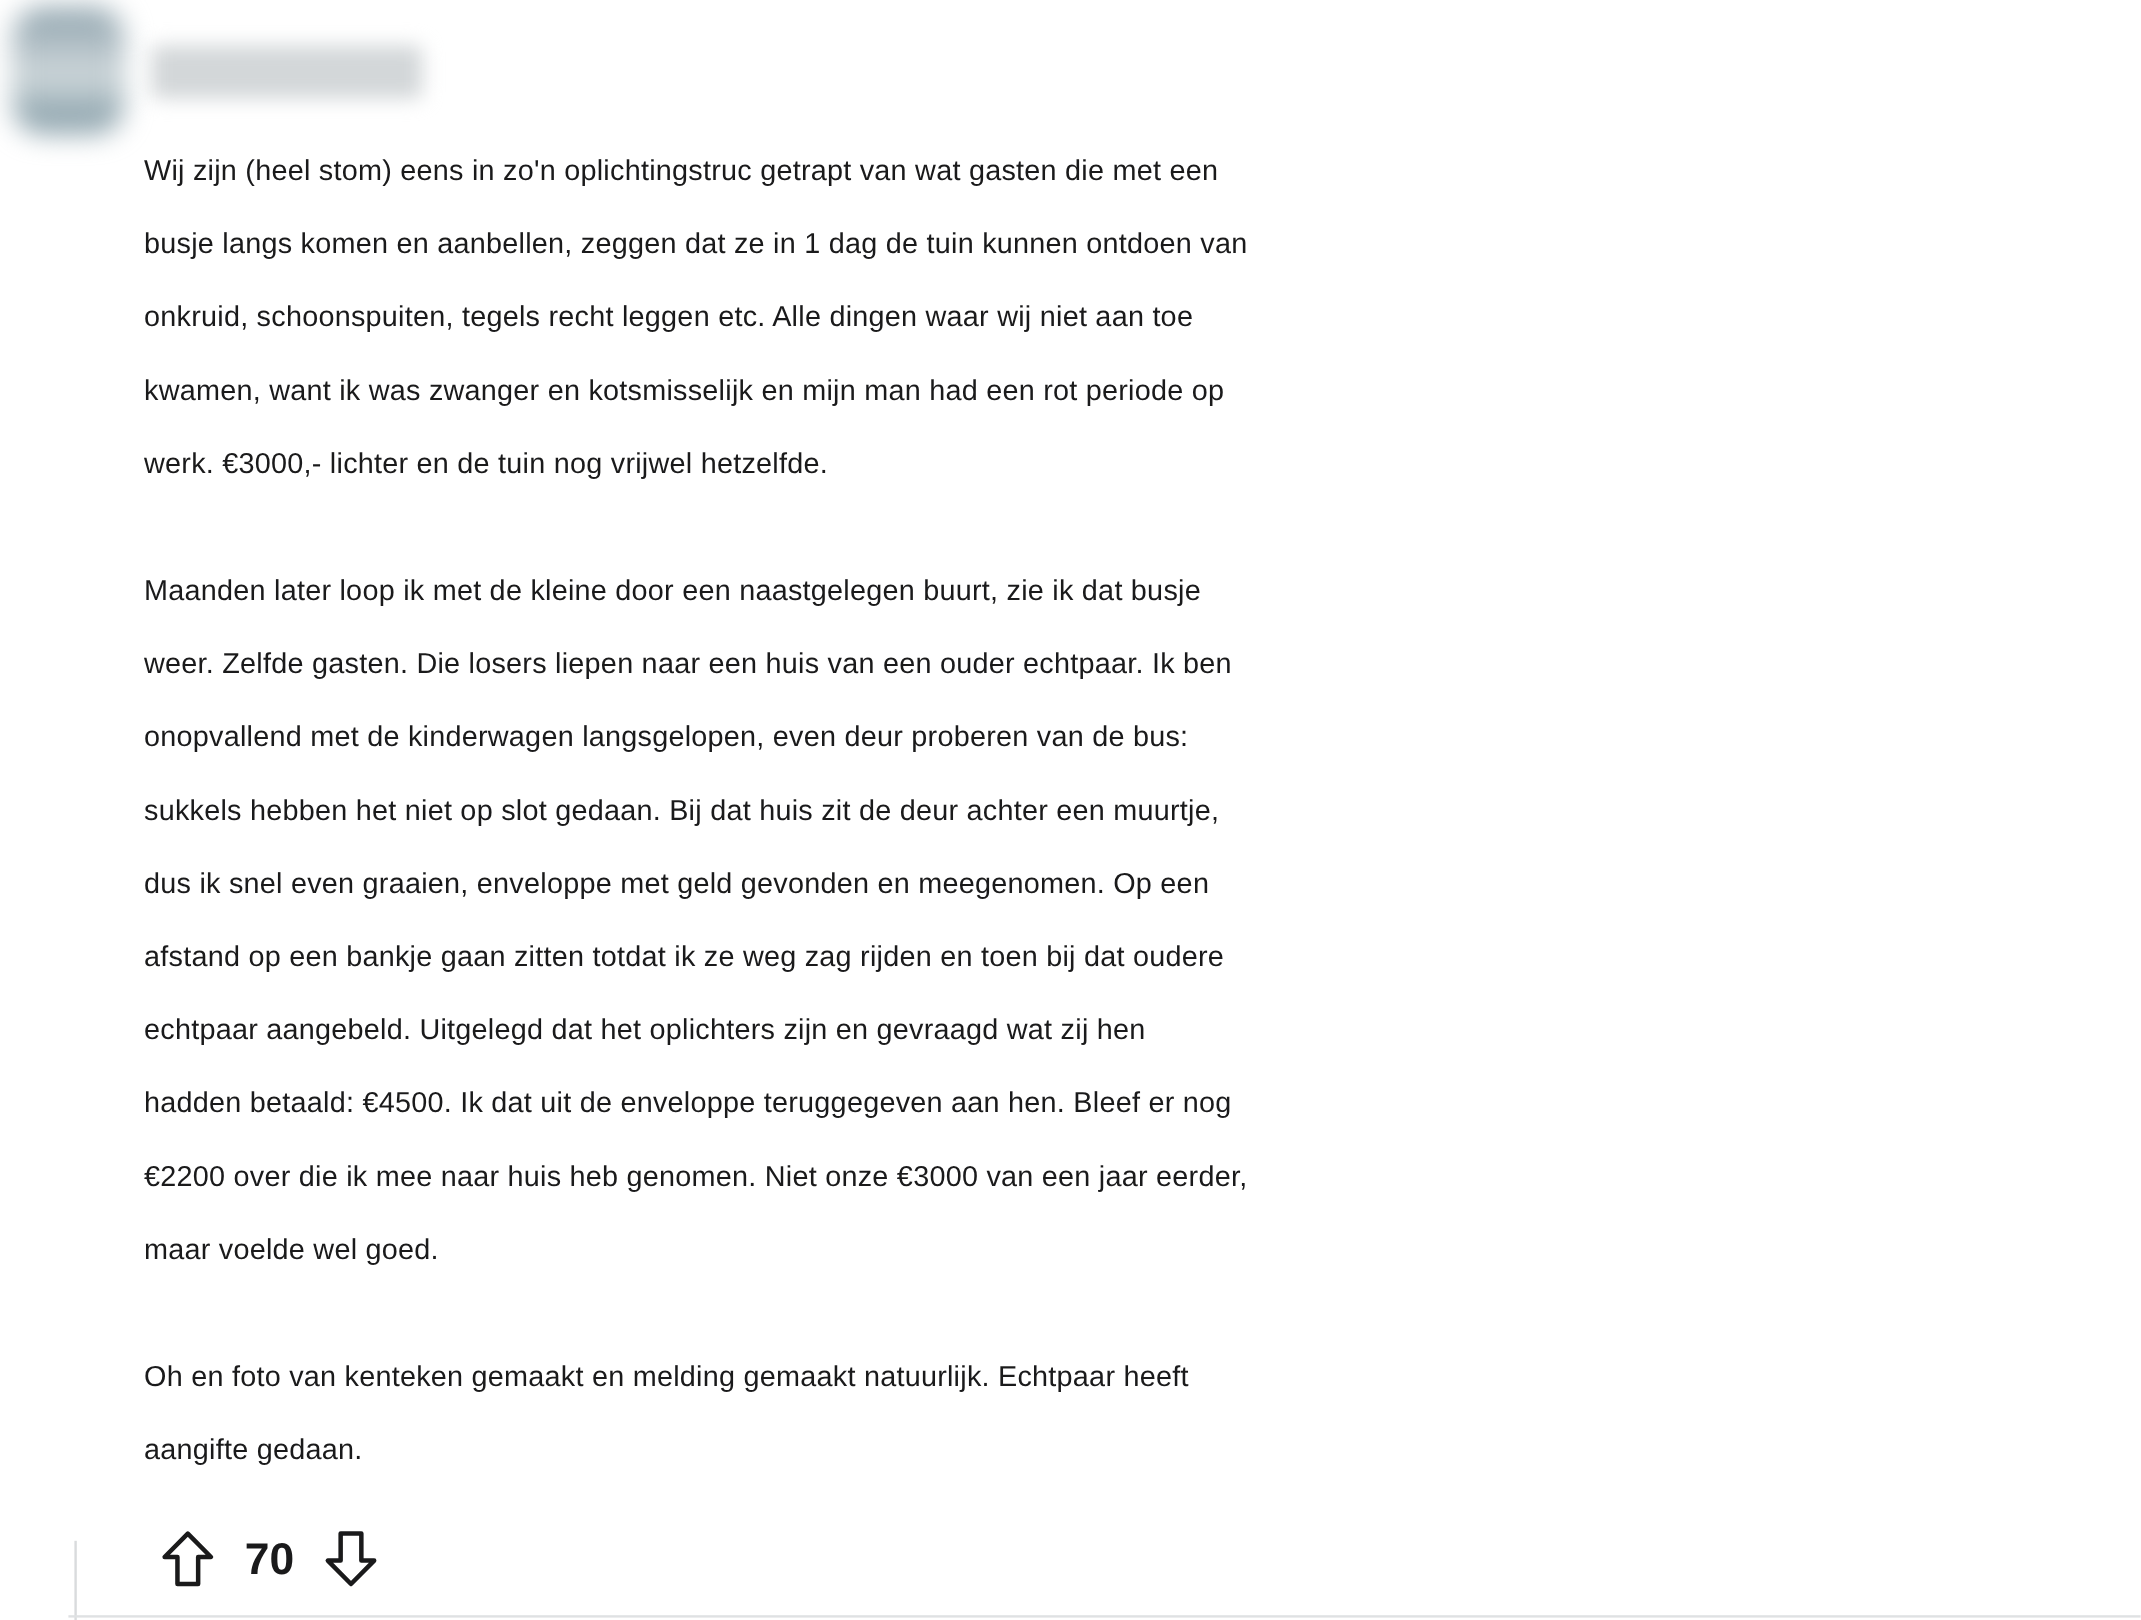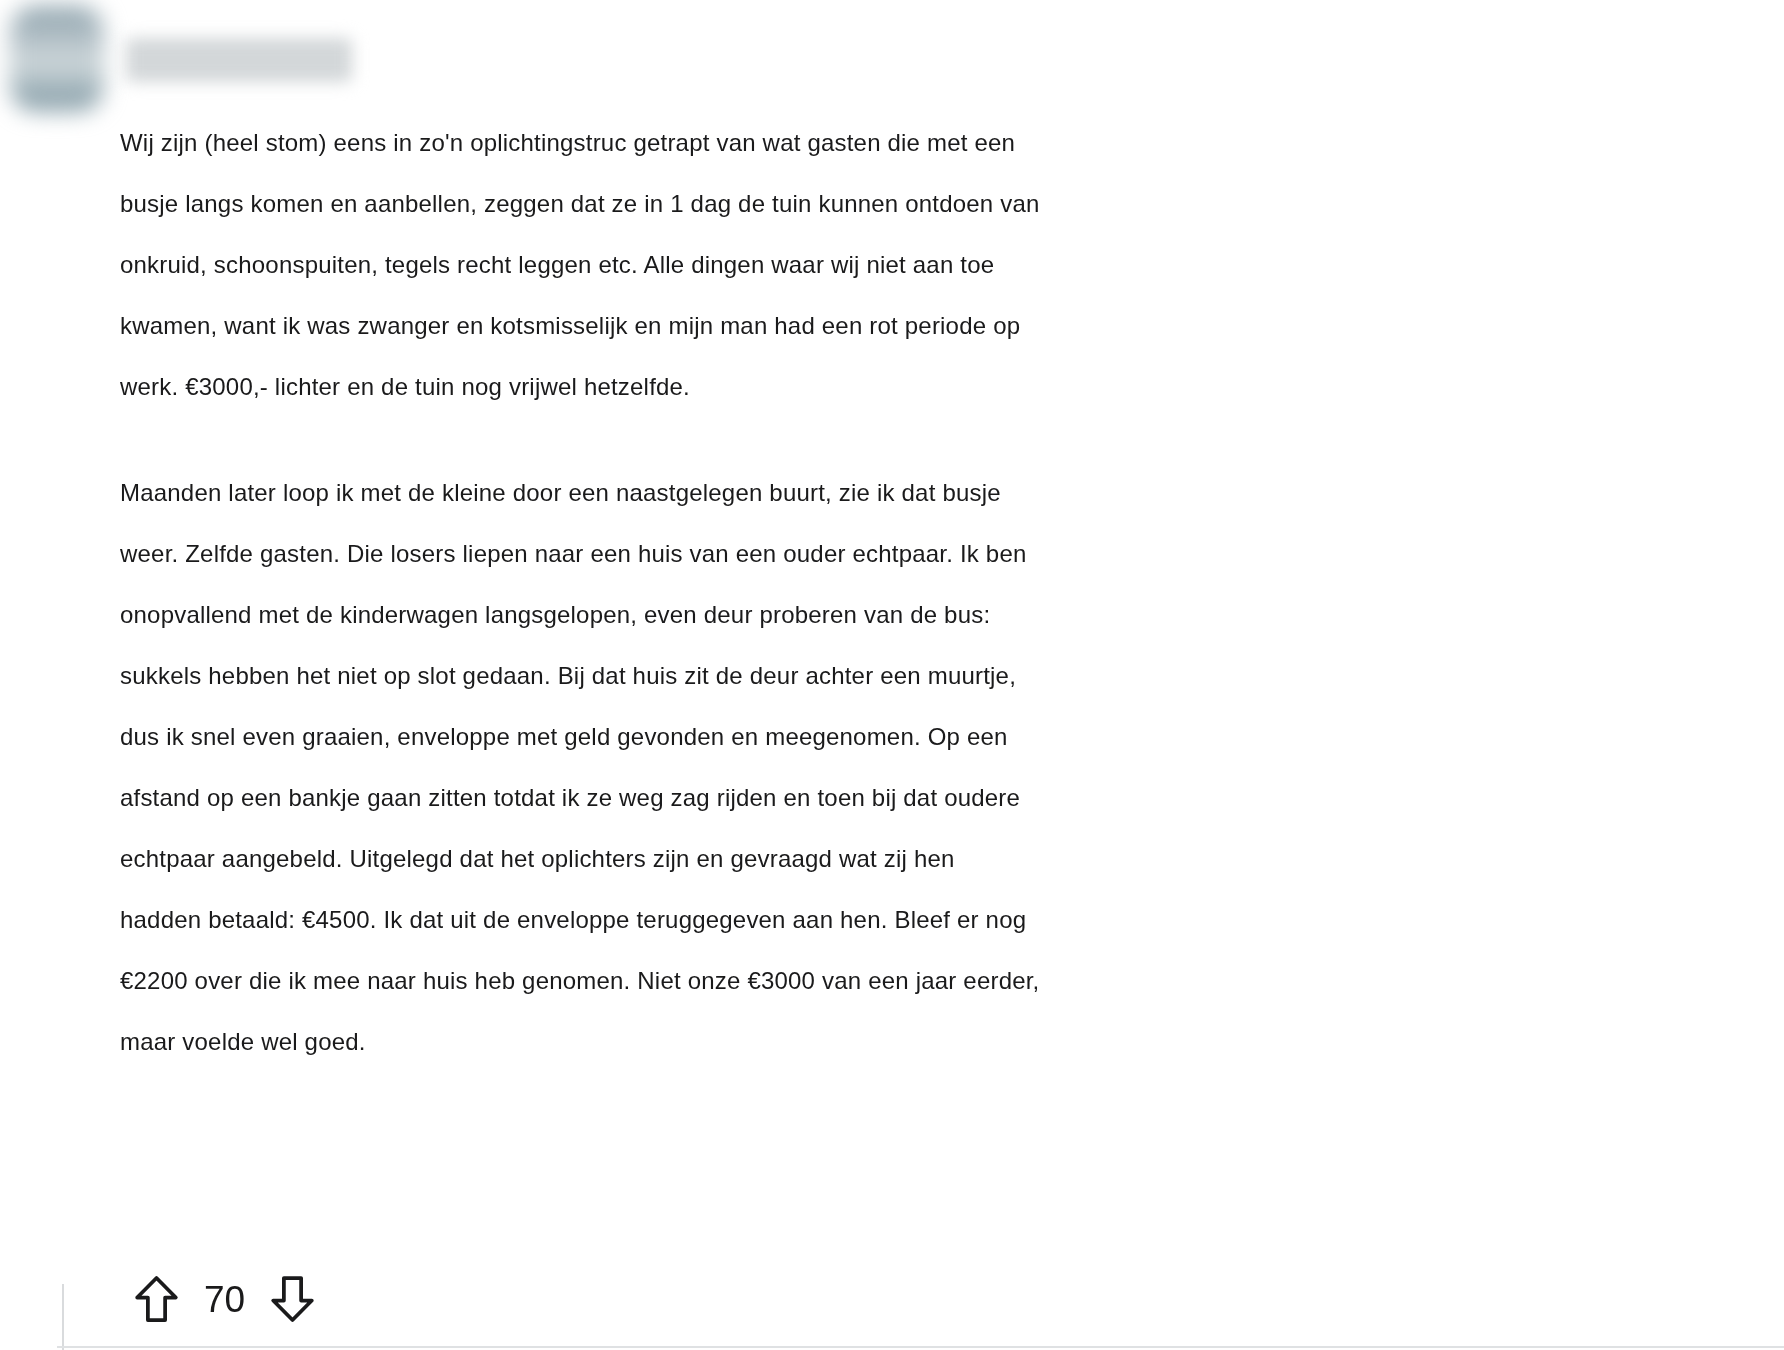--- a/index.html
+++ b/index.html
@@ -52,21 +52,21 @@
     height:58px;
   }
   .vote-btn{
     background:none;border:none;padding:0;margin:0;
     cursor:pointer;display:flex;align-items:center;justify-content:center;
     color:var(--icon-color);
   }
   .vote-btn svg{display:block;}
   .vote-icon-down{transform:rotate(180deg);}
   .vote-count{
-    font-size:37px;font-weight:400;color:var(--text-color);
+    font-size:37px;font-weight:700;color:var(--text-color);
     line-height:1;
   }
   .thread-line{
     position:absolute;left:62px;top:1284px;
     width:2px;height:66px;
     background:var(--thread-line);
   }
   .bottom-divider{
     position:absolute;left:57px;top:1346px;
     width:1727px;height:2px;
@@ -88,20 +88,22 @@
     <p>Maanden later loop ik met de kleine door een naastgelegen buurt, zie ik dat busje
 weer. Zelfde gasten. Die losers liepen naar een huis van een ouder echtpaar. Ik ben
 onopvallend met de kinderwagen langsgelopen, even deur proberen van de bus:
 sukkels hebben het niet op slot gedaan. Bij dat huis zit de deur achter een muurtje,
 dus ik snel even graaien, enveloppe met geld gevonden en meegenomen. Op een
 afstand op een bankje gaan zitten totdat ik ze weg zag rijden en toen bij dat oudere
 echtpaar aangebeld. Uitgelegd dat het oplichters zijn en gevraagd wat zij hen
 hadden betaald: €4500. Ik dat uit de enveloppe teruggegeven aan hen. Bleef er nog
 €2200 over die ik mee naar huis heb genomen. Niet onze €3000 van een jaar eerder,
 maar voelde wel goed.</p>
+    <p>Oh en foto van kenteken gemaakt en melding gemaakt natuurlijk. Echtpaar heeft
+aangifte gedaan.</p>
   </div>
 
 <div class="vote-row">
   <button class="vote-btn">
     <svg width="45" height="50" viewBox="0 0 24 26" fill="none" stroke="currentColor" stroke-width="2" stroke-linejoin="round">
       <path d="M12 1.8 L22.3 12.2 H16.6 V24.2 H7.4 V12.2 H1.7 Z"></path>
     </svg>
   </button>
   <span class="vote-count">70</span>
   <button class="vote-btn">

